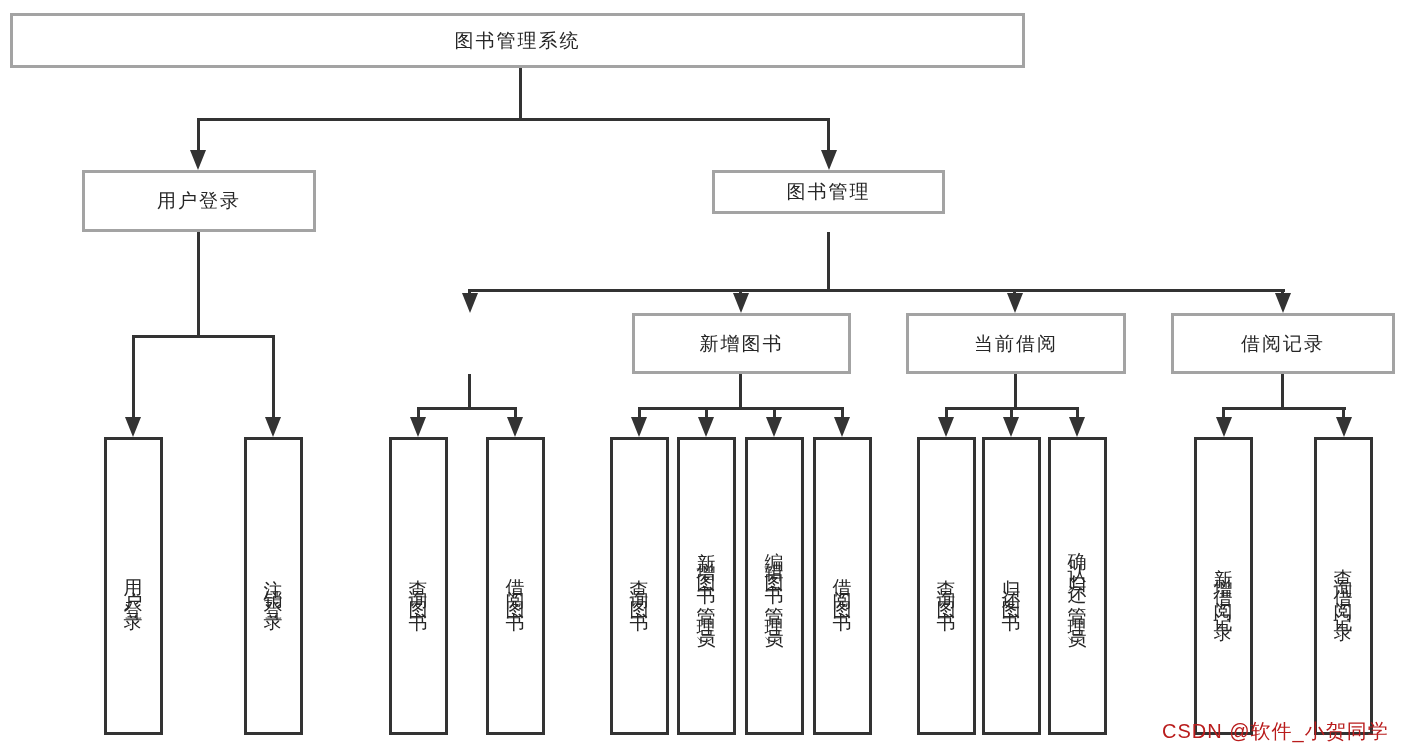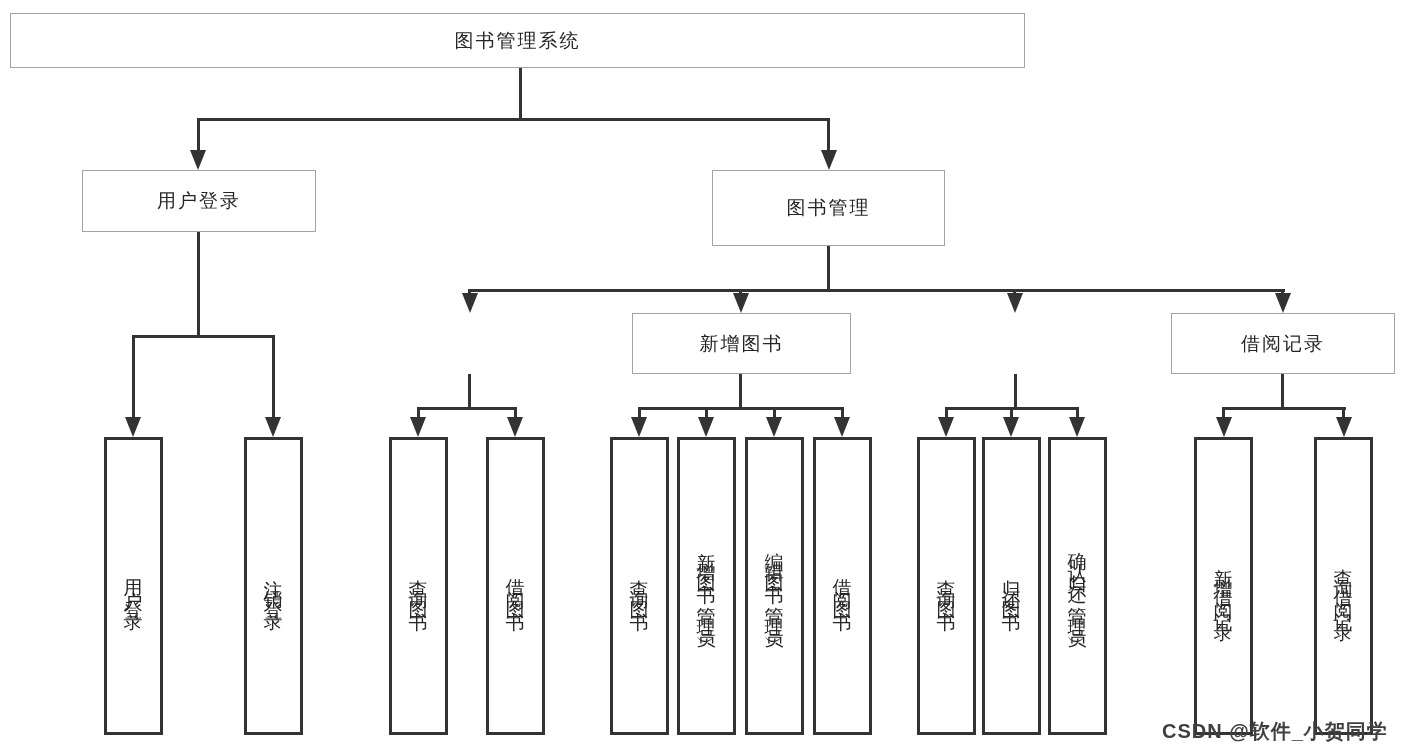--- a/index.html
+++ b/index.html
@@ -8,21 +8,21 @@
     width: 1405px;
     height: 747px;
     background: #ffffff;
     font-family: "Liberation Sans", "DejaVu Sans", sans-serif;
     overflow: hidden;
   }
   
   .hbox {
     position: absolute;
     box-sizing: border-box;
-    border: 1px solid #a3a3a3;
+    border: 3px solid #a3a3a3;
     background: #ffffff;
     display: flex;
     align-items: center;
     justify-content: center;
     z-index: 2;
   }
   .hbox span {
     font-size: 19px;
     letter-spacing: 2px;
     color: #262626;
@@ -58,45 +58,47 @@
     position: absolute; width: 0; height: 0; z-index: 1;
     border-left: 8px solid transparent;
     border-right: 8px solid transparent;
     border-top: 20px solid #333333;
   }
   .watermark {
     position: absolute;
     left: 1162px;
     top: 718px;
     font-size: 20px;
-    color: #404040;
+    color: #b91c1c;
     letter-spacing: 1px;
     z-index: 5;
     white-space: nowrap;
-    font-weight: bold;
   }
 </style>
 </head>
 <body>
 
 <div class="canvas">
 
   <div class="hbox" style="left:10px;top:13px;width:1015px;height:55px;">
     <span>图书管理系统</span>
   </div>
 
   <div class="hbox" style="left:82px;top:170px;width:234px;height:62px;">
     <span>用户登录</span>
   </div>
-  <div class="hbox" style="left:712px;top:170px;width:233px;height:76px;">
+  <div class="hbox" style="left:712px;top:170px;width:233px;height:44px;">
     <span>图书管理</span>
   </div>
 
   <div class="hbox" style="left:632px;top:313px;width:219px;height:61px;">
     <span>新增图书</span>
+  </div>
+  <div class="hbox" style="left:906px;top:313px;width:220px;height:61px;">
+    <span>当前借阅</span>
   </div>
   <div class="hbox" style="left:1171px;top:313px;width:224px;height:61px;align-items:center;">
     <span>借阅记录</span>
   </div>
 
   <div class="vbox" style="left:104px;">
     <span>用户登录</span>
   </div>
   <div class="vbox" style="left:244px;">
     <span>注销登录</span>

